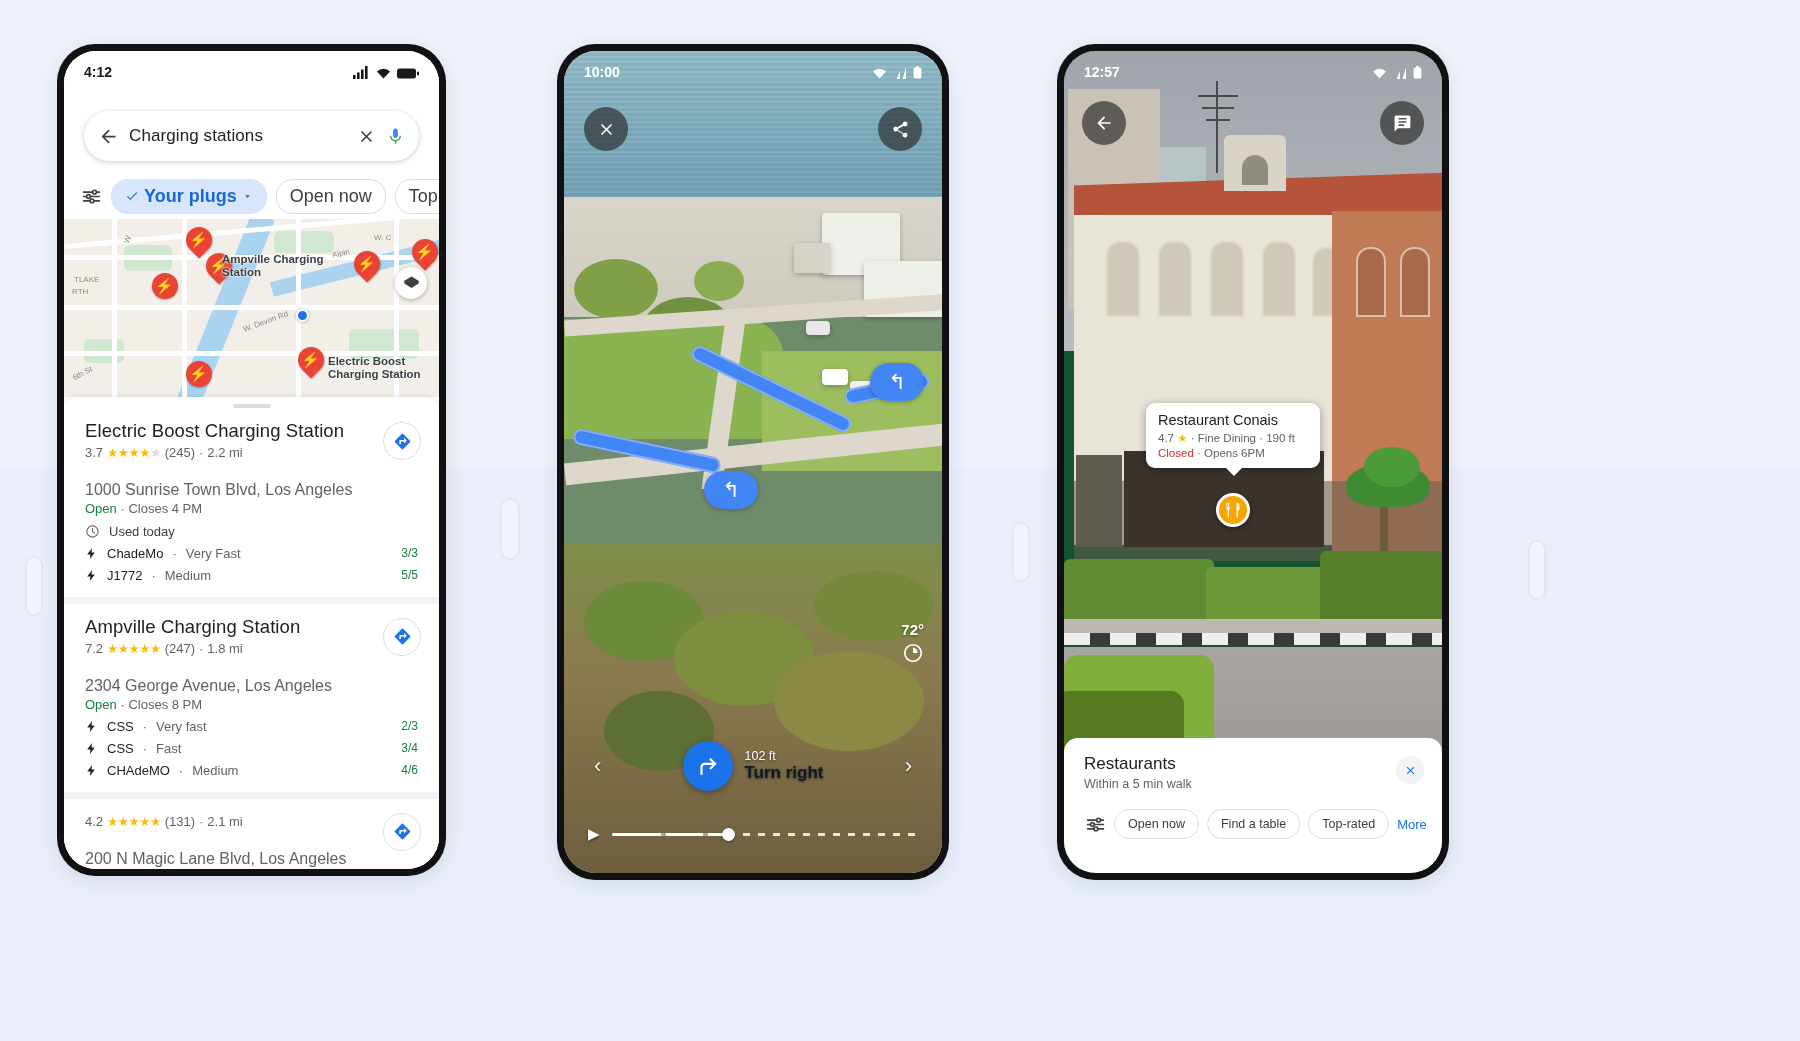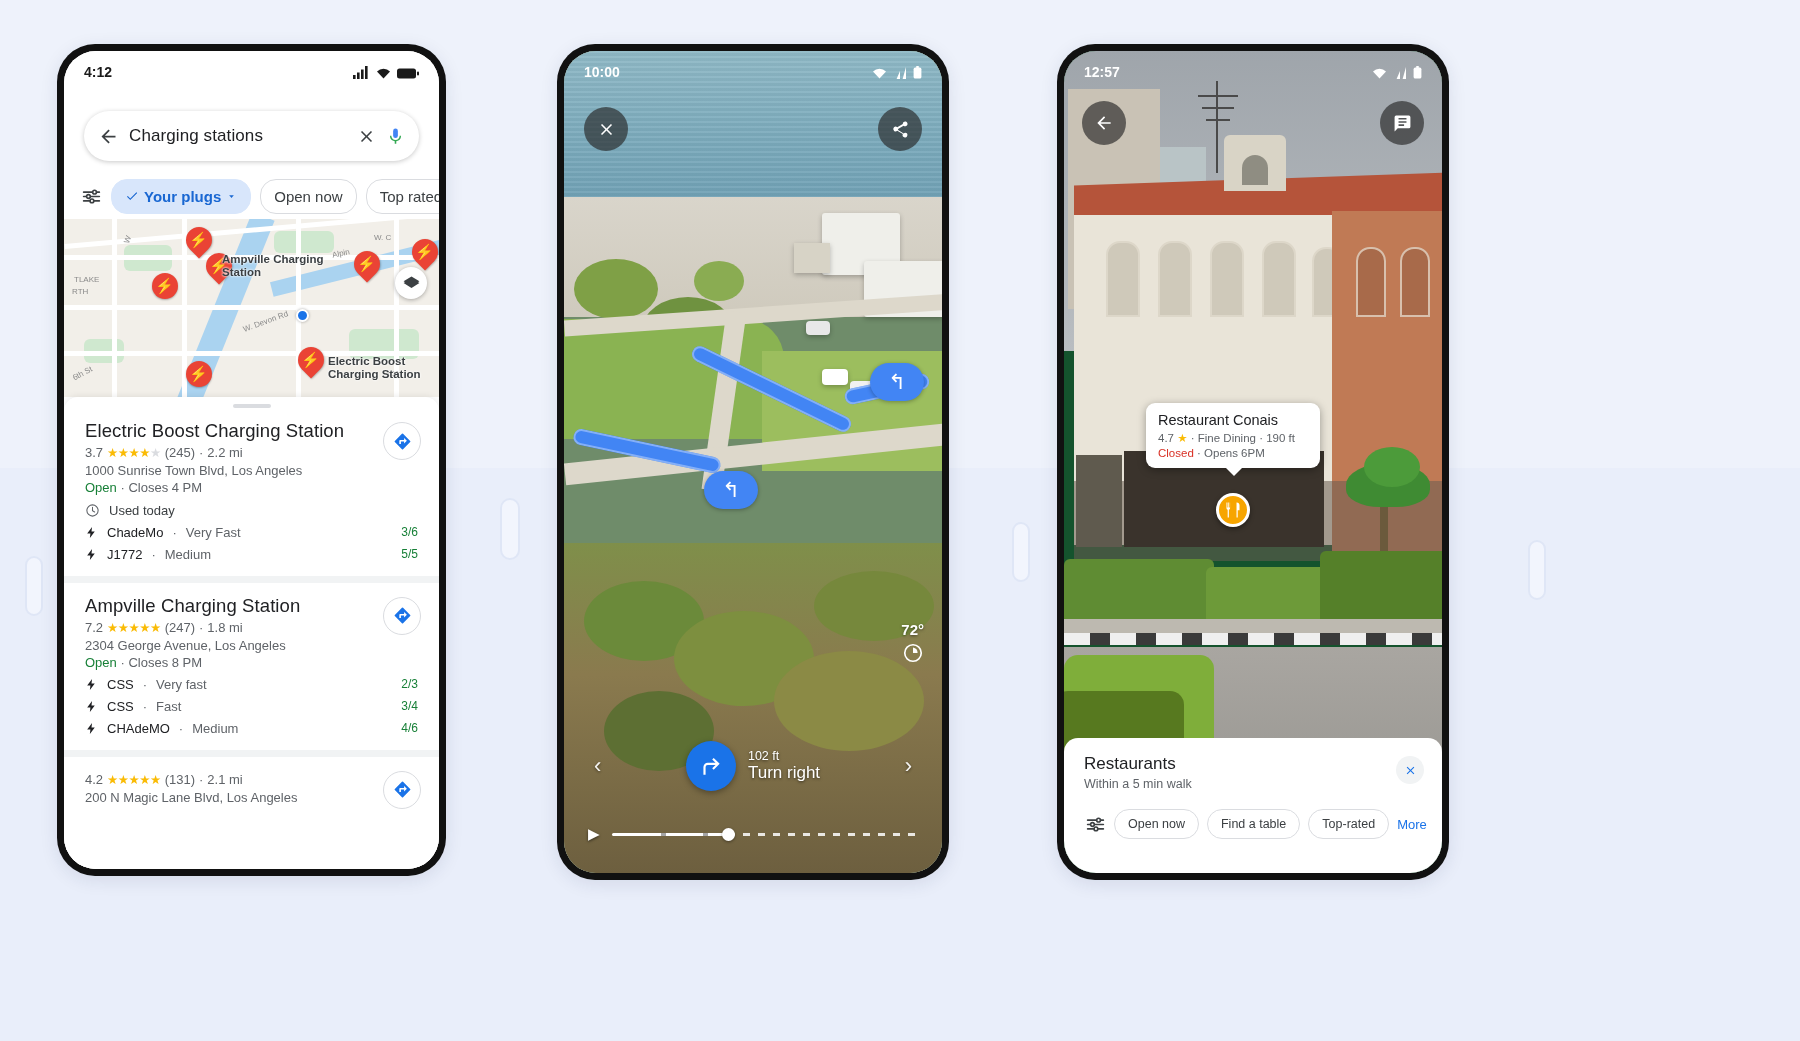--- a/index.html
+++ b/index.html
@@ -56,21 +56,21 @@
   .searchbar .txt { flex: 1; font-size: 17px; color: #202124; letter-spacing:.1px;}
   .ic { display: inline-flex; align-items: center; justify-content: center; }
   .chips {
     position: absolute; left: 0; top: 122px; right: 0; height: 46px;
     display: flex; align-items: center; gap: 9px; padding: 0 16px;
     background: #fff; z-index: 19;
   }
   .chip {
     height: 35px; border: 1px solid #dadce0; border-radius: 16px;
     display: inline-flex; align-items: center; gap: 5px; padding: 0 13px;
-    font-size: 15px; color: #3c4043; background: #fff; white-space: nowrap;
+    font-size: 18px; color: #3c4043; background: #fff; white-space: nowrap;
   }
   .chip.active { background: #d8e6fb; border-color: #d8e6fb; color: #1967d2; font-weight: bold;}
   .tune { width: 22px; height: 22px; flex: none; }
 
   
   .mapwrap { position: absolute; left: 0; top: 168px; right: 0; height: 178px; overflow: hidden; }
   .map { position: absolute; inset: 0; background: #f2efe9; }
   .mroad { position: absolute; background: #fff; }
   .mroad.v { width: 5px; }
   .mroad.h { height: 5px; }
@@ -109,21 +109,21 @@
   }
   .grabber { width: 38px; height: 4px; border-radius: 2px; background: #dadce0;
              margin: 7px auto 0; }
   .card { padding: 12px 21px 14px; position: relative; }
   .card + .card { border-top: 7px solid #f1f3f4; }
   .card h3 { font-size: 18.5px; font-weight: normal; color: #202124; line-height: 1.18;
              letter-spacing: .1px; max-width: 285px; }
   .ratingline { font-size: 13px; color: #5f6368; margin-top: 3px;
                 display: flex; align-items: center; gap: 4px; }
   .stars { color: #fabb05; letter-spacing: -.5px; font-size: 12.5px; }
-  .addr { font-size: 13px; color: #5f6368; margin-top: 3px; }
+  .addr { font-size: 16px; color: #5f6368; margin-top: 21px; }
   .hours { font-size: 13px; margin-top: 2px; color: #5f6368; }
   .open { color: #188038; }
   .metaline { font-size: 13px; color: #3c4043; margin-top: 8px;
               display: flex; align-items: center; gap: 9px; }
   .plugline { font-size: 13px; color: #3c4043; margin-top: 7px;
               display: flex; align-items: center; gap: 9px; }
   .plugline .name { color: #202124; }
   .plugline .speed { color: #5f6368; }
   .plugline .count { margin-left: auto; color: #188038; font-size: 12px; }
   .dirbtn { position: absolute; right: 18px; top: 14px; width: 38px; height: 38px;
@@ -161,21 +161,21 @@
   .navbar { position: absolute; left: 0; right: 0; bottom: 74px; height: 66px;
             display: flex; align-items: center; justify-content: center;
             gap: 0; z-index: 26; }
   .navarrow { position: absolute; color: #fff; font-size: 22px; opacity: .92;
               text-shadow: 0 1px 3px rgba(0,0,0,.55);}
   .turnpill { display: flex; align-items: center; gap: 12px; }
   .turncircle { width: 50px; height: 50px; border-radius: 50%; background: #1a73e8;
                 display: flex; align-items: center; justify-content: center;
                 color: #fff; font-size: 25px; box-shadow: 0 2px 6px rgba(0,0,0,.35);}
   .turntext .dist { font-size: 12.5px; color: #fff; text-shadow: 0 1px 3px rgba(0,0,0,.6);}
-  .turntext .instr { font-size: 17px; color: #ffffff; font-weight: normal;
+  .turntext .instr { font-size: 17px; color: #0f172a; font-weight: bold;
                      text-shadow: 0 1px 3px rgba(0,0,0,.6);}
   .scrubber { position: absolute; left: 0; right: 0; bottom: 24px; height: 30px;
               display: flex; align-items: center; padding: 0 24px; gap: 12px; z-index: 26;}
   .playicon { color: #fff; font-size: 15px; text-shadow: 0 1px 3px rgba(0,0,0,.6); }
   .track { flex: 1; height: 14px; position: relative; display: flex; align-items: center; }
   .track .solid { position: absolute; left: 0; top: 6px; height: 3px; width: 38%;
                   background: #fff; border-radius: 2px; }
   .track .dashes { position: absolute; left: 38%; right: 0; top: 6px; height: 3px;
                    background: repeating-linear-gradient(90deg,#fff 0 7px, transparent 7px 15px);
                    opacity: .85; }
@@ -403,21 +403,21 @@
             </div>
             <div class="plugline">
               <span class="ic">
                 <svg width="13" height="15" viewBox="0 0 24 24">
                     <path d="M13 2 4 14h6l-1 8 9-12h-6z" fill="#202124"></path>
                   </svg>
               </span>
               <span class="name">ChadeMo</span>
               <span class="speed">·</span>
               <span class="speed">Very Fast</span>
-              <span class="count">3/6</span>
+              <span class="count">3/3</span>
             </div>
             <div class="plugline">
               <span class="ic">
                 <svg width="13" height="15" viewBox="0 0 24 24">
                     <path d="M13 2 4 14h6l-1 8 9-12h-6z" fill="#202124"></path>
                   </svg>
               </span>
               <span class="name">J1772</span>
               <span class="speed">·</span>
               <span class="speed">Medium</span>

